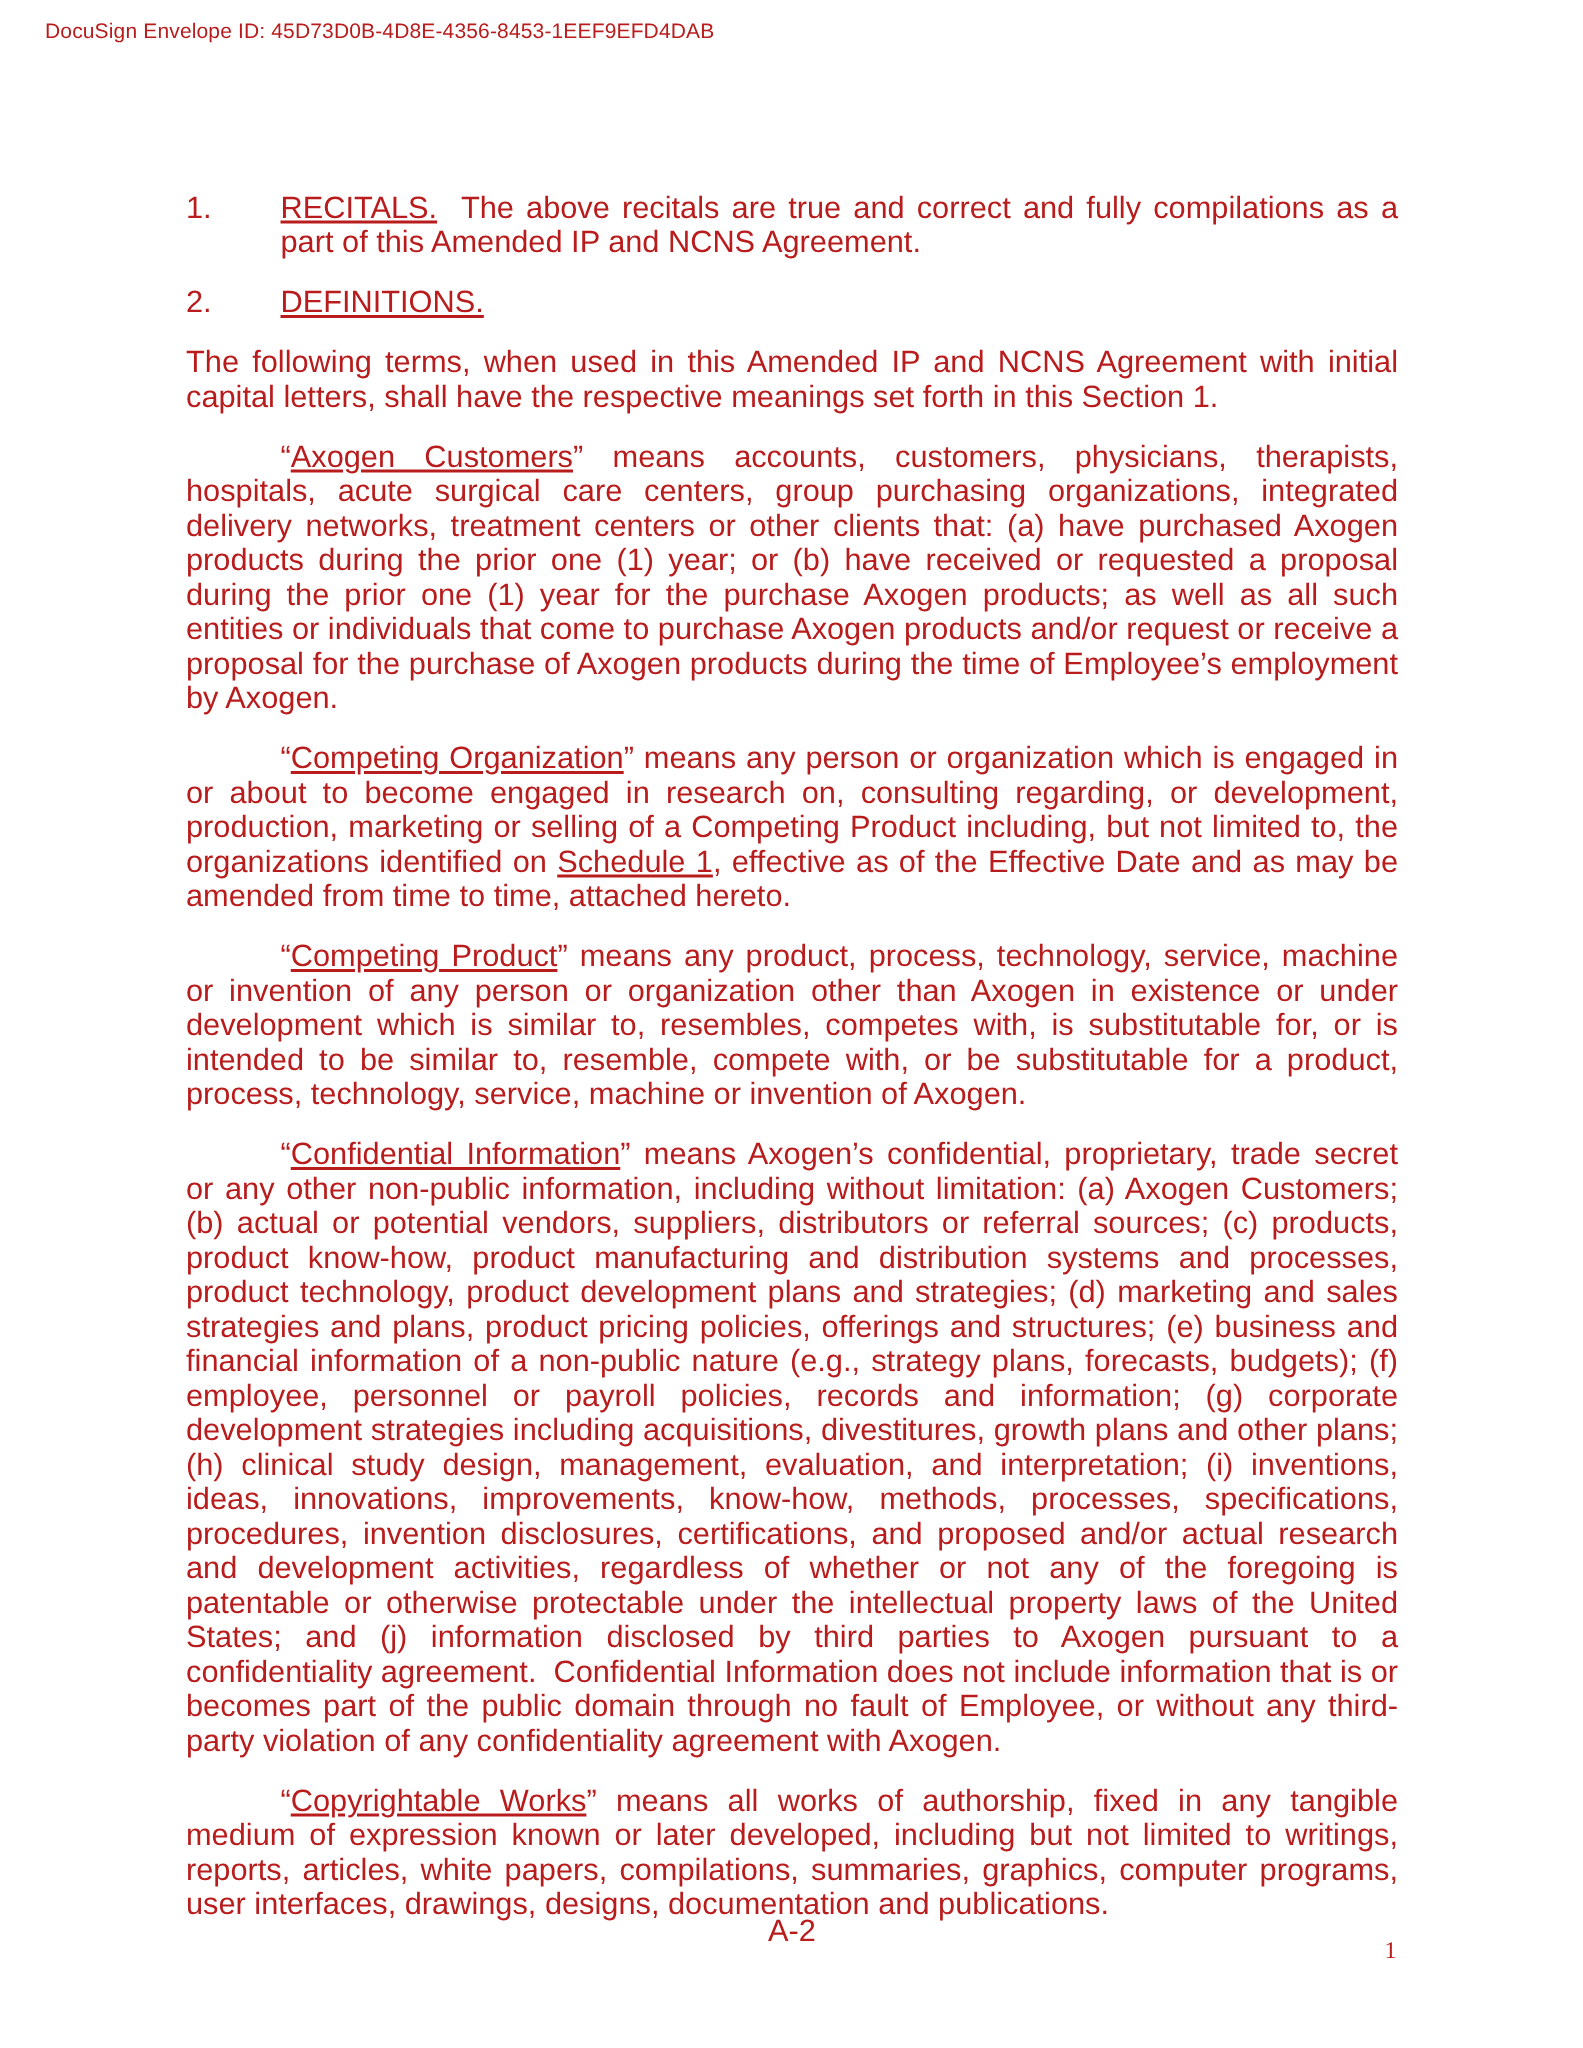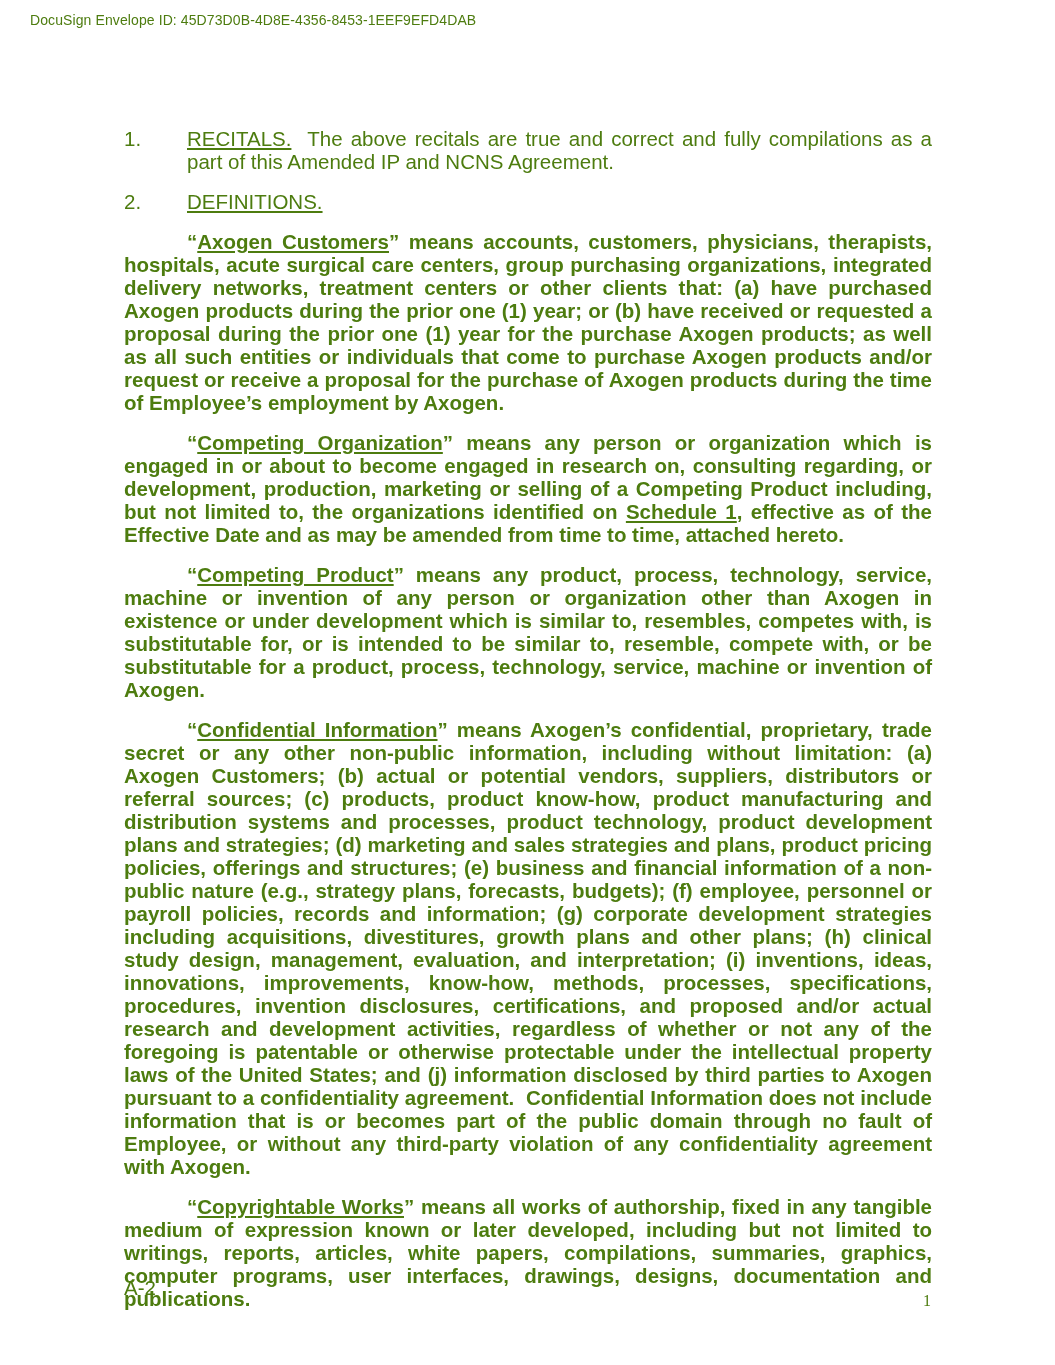--- a/index.html
+++ b/index.html
@@ -1,21 +1,21 @@
 <!DOCTYPE html>
 <html><head>
 <meta charset="utf-8">
 <style>
   html, body { margin: 0; padding: 0; background: #ffffff; }
   .page {
     position: relative;
     width: 1055px;
     height: 1365px;
     background: #ffffff;
-    color: #4d7c0f;
+    color: #b91c1c;
     font-family: "Liberation Sans", "DejaVu Sans", sans-serif;
     font-size: 20.5px;
     line-height: 23px;
     overflow: hidden;
   }
   .docusign {
     position: absolute;
     left: 30px;
     top: 12px;
     font-size: 14px;
@@ -28,28 +28,29 @@
     top: 127px;
     width: 808px;
   }
   p.para {
     margin: 0 0 17px 0;
     text-align: justify;
     white-space: pre-wrap;
   }
   p.hang { position: relative; padding-left: 63px; }
   p.hang .num { position: absolute; left: 0; top: 0; }
-  p.indent { text-indent: 63px; font-weight: bold; }
+  p.indent { text-indent: 63px; }
   .b { font-weight: normal; }
   .u { text-decoration: underline; }
   .footer-label {
     position: absolute;
     left: 124px;
     top: 1276px;
     width: 808px;
+    text-align: center;
   }
   .footer-num {
     position: absolute;
     left: 910px;
     top: 1291px;
     width: 34px;
     text-align: center;
     font-family: "Liberation Serif", "DejaVu Serif", serif;
     font-size: 16px;
     line-height: 19px;
@@ -61,20 +62,21 @@
 <div class="page">
 
   <div class="docusign">DocuSign Envelope ID: 45D73D0B-4D8E-4356-8453-1EEF9EFD4DAB</div>
 
   <div class="content">
 
     <p class="para hang"><span class="num">1.</span><span class="b u">RECITALS.</span><span>  The above recitals are true and correct and fully compilations as a part of this Amended IP and NCNS Agreement.</span></p>
 
     <p class="para hang"><span class="num b">2.</span><span class="b u">DEFINITIONS.</span><span></span></p>
 
+    <p class="para">The following terms, when used in this Amended IP and NCNS Agreement with initial capital letters, shall have the respective meanings set forth in this Section 1.</p>
 
     <p class="para indent"><span>“</span><span class="u">Axogen Customers</span><span>”</span><span> means accounts, customers, physicians, therapists, hospitals, acute surgical care centers, group purchasing organizations, integrated delivery networks, treatment centers or other clients that: (a) have purchased Axogen products during the prior one (1) year; or (b) have received or requested a proposal during the prior one (1) year for the purchase Axogen products; as well as all such entities or individuals that come to purchase Axogen products and/or request or receive a proposal for the purchase of Axogen products during the time of Employee’s employment by Axogen.</span><span class="u"></span><span></span></p>
 
     <p class="para indent"><span>“</span><span class="u">Competing Organization</span><span>”</span><span> means any person or organization which is engaged in or about to become engaged in research on, consulting regarding, or development, production, marketing or selling of a Competing Product including, but not limited to, the organizations identified on </span><span class="u">Schedule 1</span><span>, effective as of the Effective Date and as may be amended from time to time, attached hereto.</span></p>
 
     <p class="para indent"><span>“</span><span class="u">Competing Product</span><span>”</span><span> means any product, process, technology, service, machine or invention of any person or organization other than Axogen in existence or under development which is similar to, resembles, competes with, is substitutable for, or is intended to be similar to, resemble, compete with, or be substitutable for a product, process, technology, service, machine or invention of Axogen.</span><span class="u"></span><span></span></p>
 
     <p class="para indent"><span>“</span><span class="u">Confidential Information</span><span>”</span><span> means Axogen’s confidential, proprietary, trade secret or any other non-public information, including without limitation: (a) Axogen Customers; (b) actual or potential vendors, suppliers, distributors or referral sources; (c) products, product know-how, product manufacturing and distribution systems and processes, product technology, product development plans and strategies; (d) marketing and sales strategies and plans, product pricing policies, offerings and structures; (e) business and financial information of a non-public nature (e.g., strategy plans, forecasts, budgets); (f) employee, personnel or payroll policies, records and information; (g) corporate development strategies including acquisitions, divestitures, growth plans and other plans; (h) clinical study design, management, evaluation, and interpretation; (i) inventions, ideas, innovations, improvements, know-how, methods, processes, specifications, procedures, invention disclosures, certifications, and proposed and/or actual research and development activities, regardless of whether or not any of the foregoing is patentable or otherwise protectable under the intellectual property laws of the United States; and (j) information disclosed by third parties to Axogen pursuant to a confidentiality agreement.  Confidential Information does not include information that is or becomes part of the public domain through no fault of Employee, or without any third-party violation of any confidentiality agreement with Axogen.</span><span class="u"></span><span></span></p>
 
     <p class="para indent"><span>“</span><span class="u">Copyrightable Works</span><span>”</span><span> means all works of authorship, fixed in any tangible medium of expression known or later developed, including but not limited to writings, reports, articles, white papers, compilations, summaries, graphics, computer programs, user interfaces, drawings, designs, documentation and publications.</span><span class="u"></span><span></span></p>

